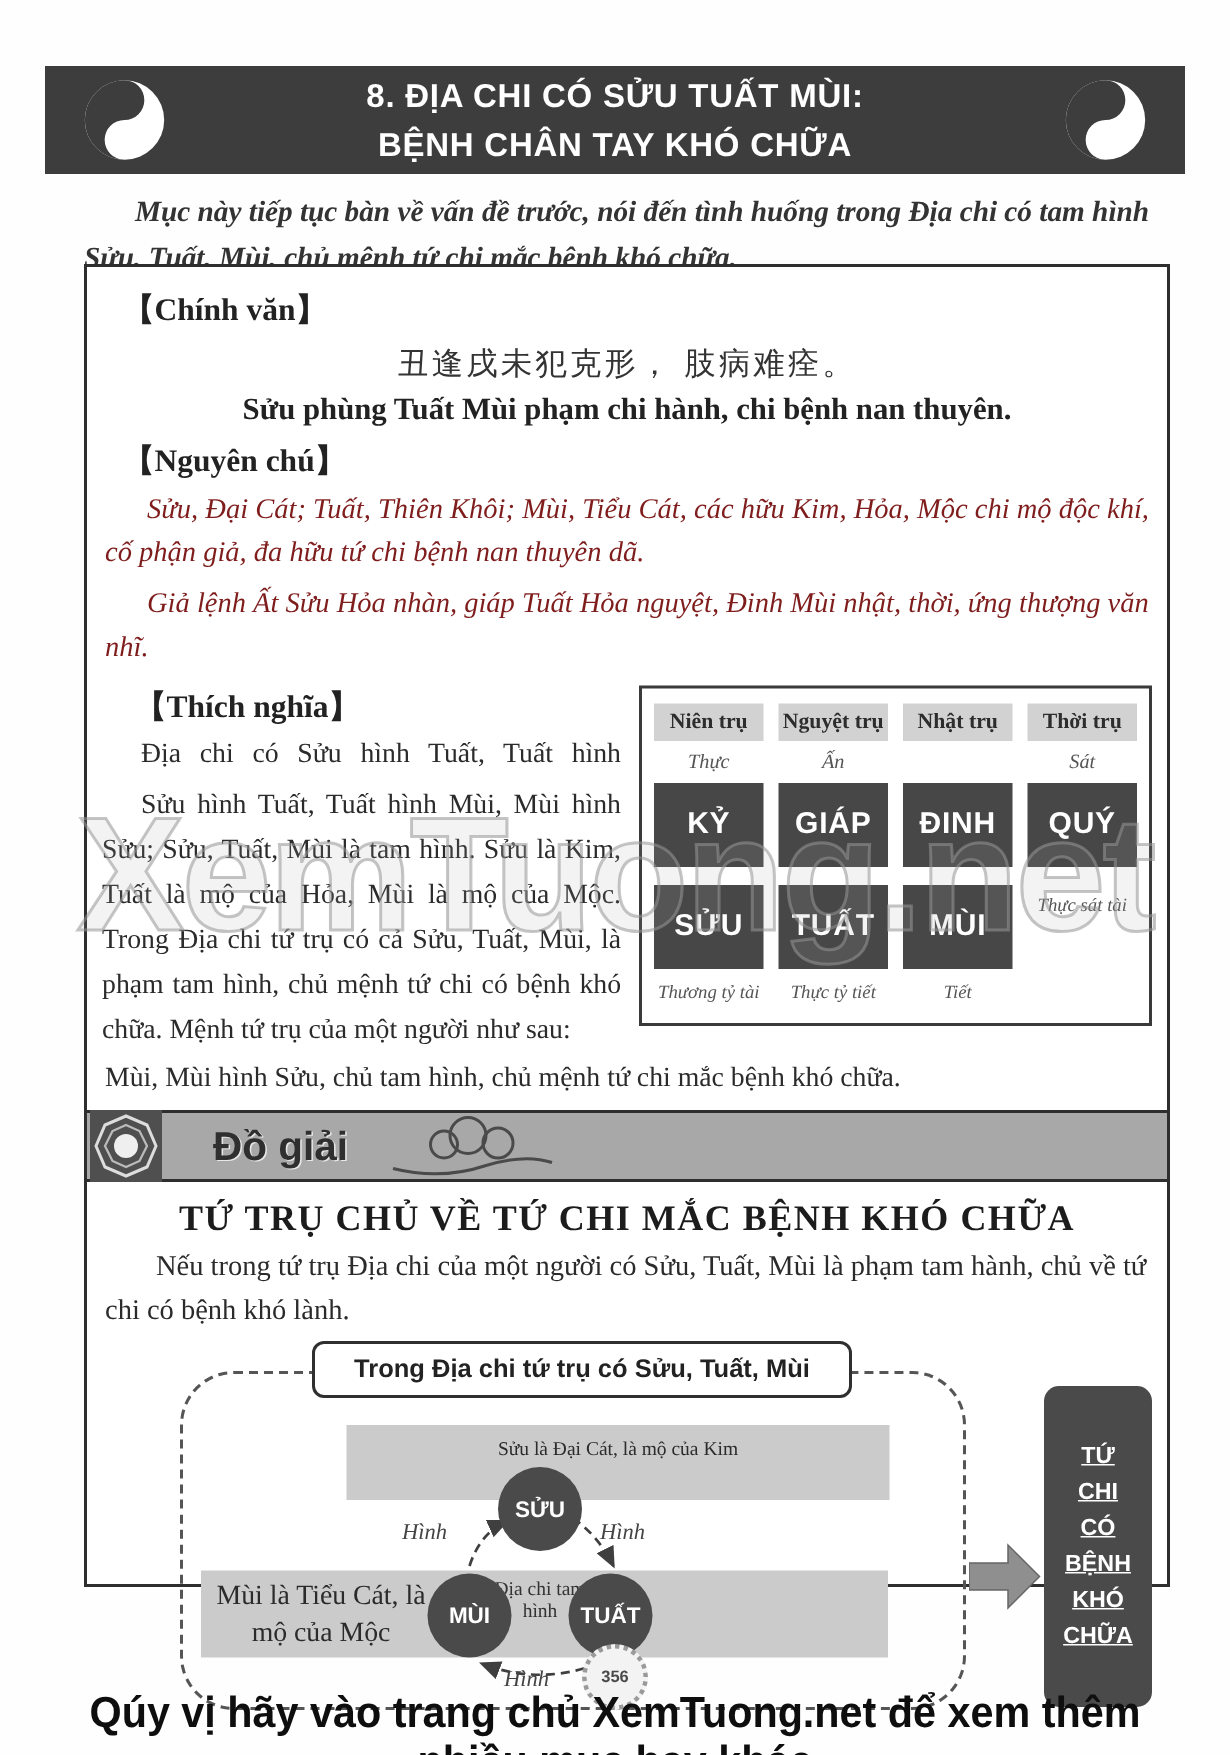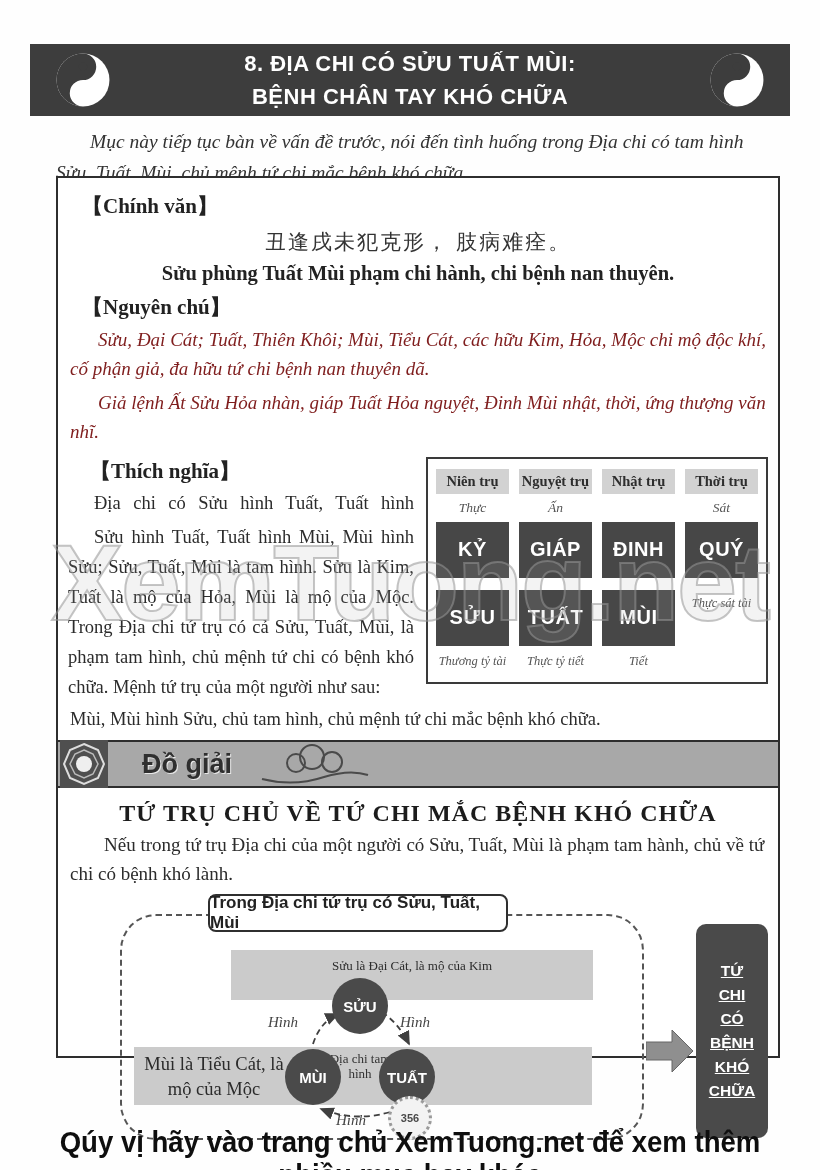--- a/index.html
+++ b/index.html
@@ -7,21 +7,21 @@
   .page { position:relative; width:820px; height:1170px; background:#fefefe; margin:0 auto; overflow:hidden; color:#2b2b2b; }
 
   
   .header-bar { position:absolute; left:30px; top:44px; width:760px; height:72px;
     background:#3d3d3d; display:flex; align-items:center; justify-content:space-between; padding:0 26px; }
   .yinyang { width:54px; height:54px; flex:0 0 auto; }
   .header-titles { flex:1; text-align:center; color:#fff;
     font-family:"Liberation Sans","DejaVu Sans",sans-serif; font-weight:bold; font-size:22px; line-height:1.5; letter-spacing:.5px; }
 
   
-  .intro { position:absolute; left:56px; top:126px; width:716px; font-style:italic; font-size:19.5px; line-height:1.6; text-indent:34px; color:#333; }
+  .intro { position:absolute; left:56px; top:126px; width:716px; font-style:italic; font-size:19.5px; line-height:1.6; text-indent:34px; color:#333;font-weight:bold; }
 
   
   .frame { position:absolute; left:56px; top:176px; width:724px; height:882px; border:2px solid #2e2e2e; background:#fff; padding:8px 10px 0 10px; }
   .sec-head { font-size:21px; font-weight:bold; margin:6px 0 4px 14px; color:#222; }
   .chinese { text-align:center; font-size:21px; color:#333; margin:8px 0 4px 0; letter-spacing:2px; }
   .bold-line { text-align:center; font-size:20.5px; font-weight:bold; margin:6px 0 8px 0; color:#222; }
   .it-para { font-style:italic; font-size:19px; line-height:1.55; text-indent:28px; text-align:justify; margin:4px 2px; color:#7f1d1d; }
   .it-para.no-just { text-align:left; }
 
   .two-col { display:flex; gap:12px; margin-top:4px; }
@@ -48,21 +48,21 @@
   .dogiai-label { font-family:"Liberation Sans","DejaVu Sans",sans-serif; font-weight:bold; font-size:27px; color:#2f2f2f;
     text-shadow:1px 1px 0 #e8e8e8; margin-left:12px; }
   .cloud { flex:0 0 auto; }
 
   .dg-title { text-align:center; font-size:24px; font-weight:bold; letter-spacing:1px; margin:12px 0 4px 0; color:#1c1c1c; }
   .dg-desc { font-size:19px; line-height:1.5; text-indent:34px; margin:0 2px; color:#2b2b2b; }
 
   
   .diagram { position:relative; height:256px; margin-top:6px; }
   .dash-box { position:absolute; left:52px; top:20px; width:524px; height:226px; border:2px dashed #555; border-radius:36px; }
-  .cond-box { position:absolute; left:140px; top:0px; width:300px; height:38px; background:#fff; border:2px solid #2f2f2f; border-radius:8px;
+  .cond-box { position:absolute; left:140px; top:0px; width:360px; height:38px; background:#fff; border:2px solid #2f2f2f; border-radius:8px;
     display:flex; align-items:center; justify-content:center; font-family:"Liberation Sans","DejaVu Sans",sans-serif;
     font-weight:bold; font-size:17px; color:#222; z-index:4; }
   .band { position:absolute; background:#cbcbcb; z-index:1; }
   .band.top { left:163px; top:56px; width:362px; height:50px; text-align:center; font-size:13px; padding-top:8px; color:#2b2b2b; }
   .band.mid { left:66px; top:153px; width:458px; height:58px; }
   .mid-note { position:absolute; z-index:2; font-size:18.5px; line-height:1.35; color:#2b2b2b; text-align:center; top:158px; }
   .mid-note.left { left:72px; width:148px; }
   .mid-note.right { left:364px; width:158px; }
   .circle { position:absolute; width:56px; height:56px; border-radius:50%; background:#4a4a4a; color:#fff; z-index:3;
     display:flex; align-items:center; justify-content:center; font-family:"Liberation Sans","DejaVu Sans",sans-serif; font-weight:bold; font-size:15px; }

